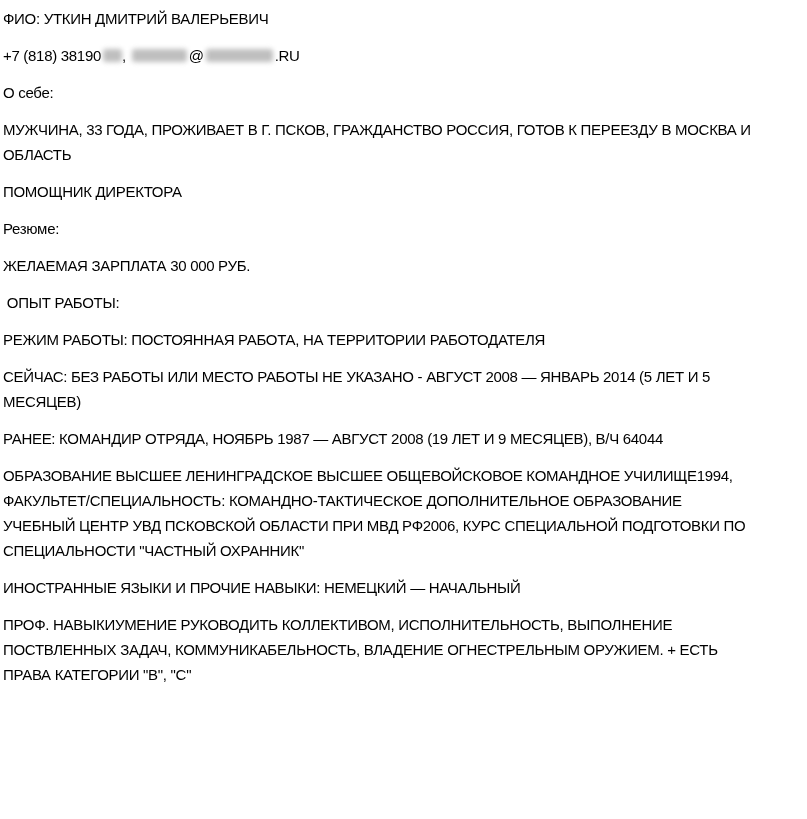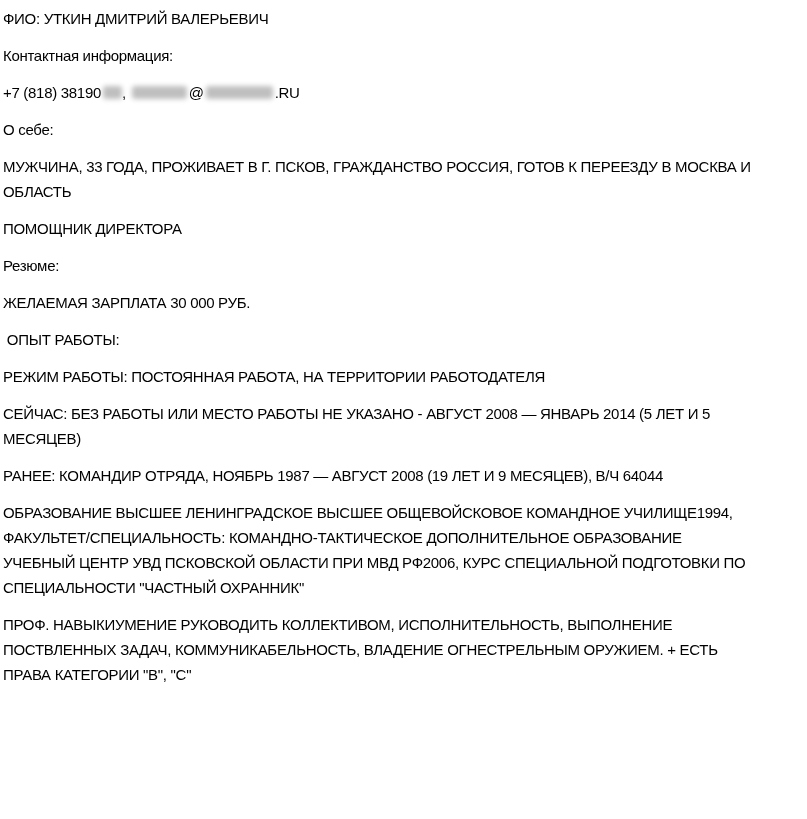--- a/index.html
+++ b/index.html
@@ -41,21 +41,20 @@
   .redact-local  { width: 55px; margin: 0 2px; }
   .redact-domain { width: 67px; margin: 0 2px; }
 </style>
 </head>
 <body>
 
 <div class="page">
 
   <p class="para">ФИО: УТКИН ДМИТРИЙ ВАЛЕРЬЕВИЧ</p>
 
-  <p class="para">Контактная информация:</p>
 
   <p class="para"><span>+7 (818) 38190</span><span class="redacted redact-phone"></span><span>, </span><span class="redacted redact-local"></span><span>@</span><span class="redacted redact-domain"></span><span>.RU</span></p>
 
   <p class="para">О себе:</p>
 
   <p class="para">МУЖЧИНА, 33 ГОДА, ПРОЖИВАЕТ В Г. ПСКОВ, ГРАЖДАНСТВО РОССИЯ, ГОТОВ К ПЕРЕЕЗДУ В МОСКВА И
 ОБЛАСТЬ</p>
 
   <p class="para">ПОМОЩНИК ДИРЕКТОРА</p>
 
@@ -71,18 +70,19 @@
 МЕСЯЦЕВ)</p>
 
   <p class="para">РАНЕЕ: КОМАНДИР ОТРЯДА, НОЯБРЬ 1987 — АВГУСТ 2008 (19 ЛЕТ И 9 МЕСЯЦЕВ), В/Ч 64044</p>
 
 
   <p class="para">ОБРАЗОВАНИЕ ВЫСШЕЕ ЛЕНИНГРАДСКОЕ ВЫСШЕЕ ОБЩЕВОЙСКОВОЕ КОМАНДНОЕ УЧИЛИЩЕ1994,
 ФАКУЛЬТЕТ/СПЕЦИАЛЬНОСТЬ: КОМАНДНО-ТАКТИЧЕСКОЕ ДОПОЛНИТЕЛЬНОЕ ОБРАЗОВАНИЕ
 УЧЕБНЫЙ ЦЕНТР УВД ПСКОВСКОЙ ОБЛАСТИ ПРИ МВД РФ2006, КУРС СПЕЦИАЛЬНОЙ ПОДГОТОВКИ ПО
 СПЕЦИАЛЬНОСТИ "ЧАСТНЫЙ ОХРАННИК"</p>
 
+  <p class="para">ИНОСТРАННЫЕ ЯЗЫКИ И ПРОЧИЕ НАВЫКИ: НЕМЕЦКИЙ — НАЧАЛЬНЫЙ</p>
 
   <p class="para">ПРОФ. НАВЫКИУМЕНИЕ РУКОВОДИТЬ КОЛЛЕКТИВОМ, ИСПОЛНИТЕЛЬНОСТЬ, ВЫПОЛНЕНИЕ
 ПОСТВЛЕННЫХ ЗАДАЧ, КОММУНИКАБЕЛЬНОСТЬ, ВЛАДЕНИЕ ОГНЕСТРЕЛЬНЫМ ОРУЖИЕМ. + ЕСТЬ
 ПРАВА КАТЕГОРИИ "B", "C"</p>
 
 </div>
 
 </body></html>

